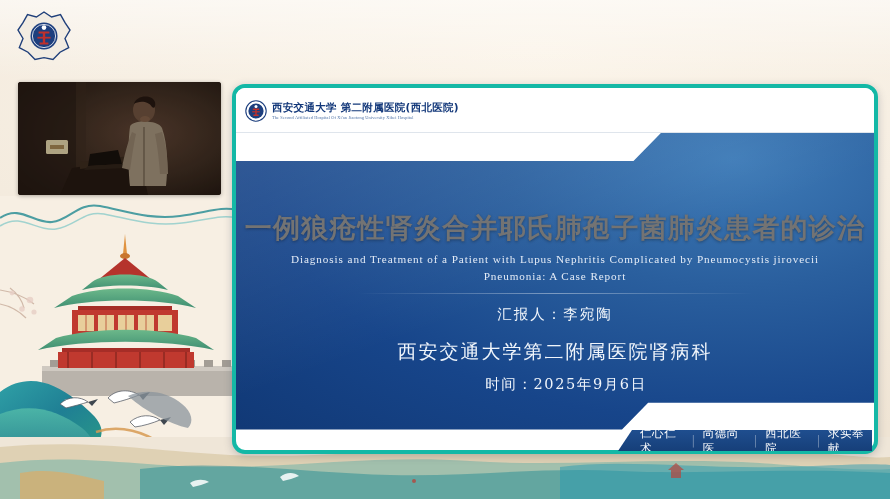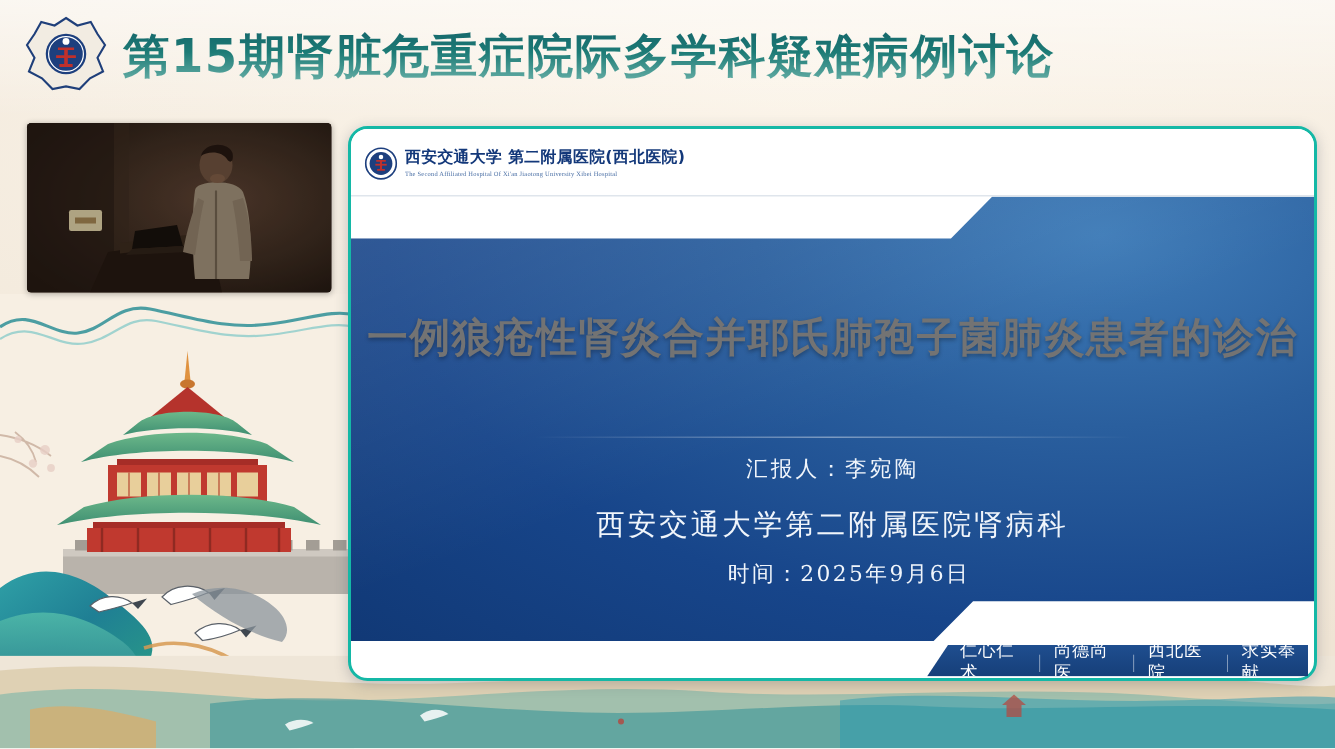--- a/index.html
+++ b/index.html
@@ -74,21 +74,21 @@
     border-radius: 3px;
     overflow: hidden;
     box-shadow: 0 1px 4px rgba(0,0,0,.30);
   }
 
   
   .slide {
     position: absolute; left: 232px; top: 84px;
     width: 646px; height: 370px;
     background: #ffffff;
-    border: 2px solid #14b8a6;
+    border: 4px solid #14b8a6;
     border-radius: 13px;
     box-shadow: 0 2px 9px rgba(60,70,90,.28);
     overflow: hidden;
   }
   .slide-head {
     position: absolute; left: 0; top: 0; width: 100%; height: 45px;
     background: #ffffff;
     display: flex; align-items: center;
     padding-left: 9px;
   }
@@ -338,21 +338,20 @@
         <g transform="translate(28,29)">
           <path d="M0,-26 L7.6,-21.0 L16.5,-23.4 L21.0,-15.3 L26.0,-8.0 L21.0,0.5 L24.7,9.6 L16.0,14.2 L9.0,21.4 L0,19.6 L-9.0,21.4 L-16.0,14.2 L-24.7,9.6 L-21.0,0.5 L-26.0,-8.0 L-21.0,-15.3 L-16.5,-23.4 L-7.6,-21.0 Z" fill="#f2ece2" stroke="#1f3f7a" stroke-width="1.4"></path>
           <circle cx="0" cy="-2" r="13.5" fill="#1d3f7e"></circle>
           <circle cx="0" cy="-2" r="11.6" fill="#1d3f7e" stroke="#ffffff" stroke-width="0.8"></circle>
           <circle cx="0" cy="-10.4" r="2.3" fill="#ffffff"></circle>
           <path d="M-5.4,-6.4 L5.4,-6.4 L5.4,-4.6 L1.2,-4.6 L1.2,4.6 L4.4,4.6 L4.4,6.6 L-4.4,6.6 L-4.4,4.6 L-1.2,4.6 L-1.2,-4.6 L-5.4,-4.6 Z" fill="#c0302b"></path>
           <path d="M-6.6,-1.2 L6.6,-1.2 L6.6,0.6 L-6.6,0.6 Z" fill="#c0302b"></path>
         </g>
       </svg>
     </div>
-    <div class="hdr-title">第15期肾脏危重症院际多学科疑难病例讨论</div>
   </div>
 
   <div class="video">
     <svg width="203" height="113" viewBox="0 0 203 113">
       <defs>
         <radialGradient id="vg" cx="0.62" cy="0.45" r="0.75">
           <stop offset="0" stop-color="#5a4031"></stop>
           <stop offset="0.55" stop-color="#3a2a1f"></stop>
           <stop offset="1" stop-color="#1d130d"></stop>
         </radialGradient>
@@ -403,20 +402,24 @@
     </div>
     <div class="slide-rule"></div>
 
     <div class="blue-body">
       <div class="blue-fill"></div>
       <div class="blue-sheen"></div>
     </div>
 
     <div class="slide-text">
       <div class="s-title">一例狼疮性肾炎合并耶氏肺孢子菌肺炎患者的诊治</div>
+      <div class="s-sub">
+        <div>Diagnosis and Treatment of a Patient with Lupus Nephritis Complicated by Pneumocystis jirovecii</div>
+        <div>Pneumonia: A Case Report</div>
+      </div>
       <div class="s-divider"></div>
       <div class="s-presenter">汇报人：李宛陶</div>
       <div class="s-dept">西安交通大学第二附属医院肾病科</div>
       <div class="s-date">时间：2025年9月6日</div>
     </div>
   </div>
 
   <div class="motto motto-right-edge">
     <span>仁心仁术</span>
     <span class="sep">|</span>

